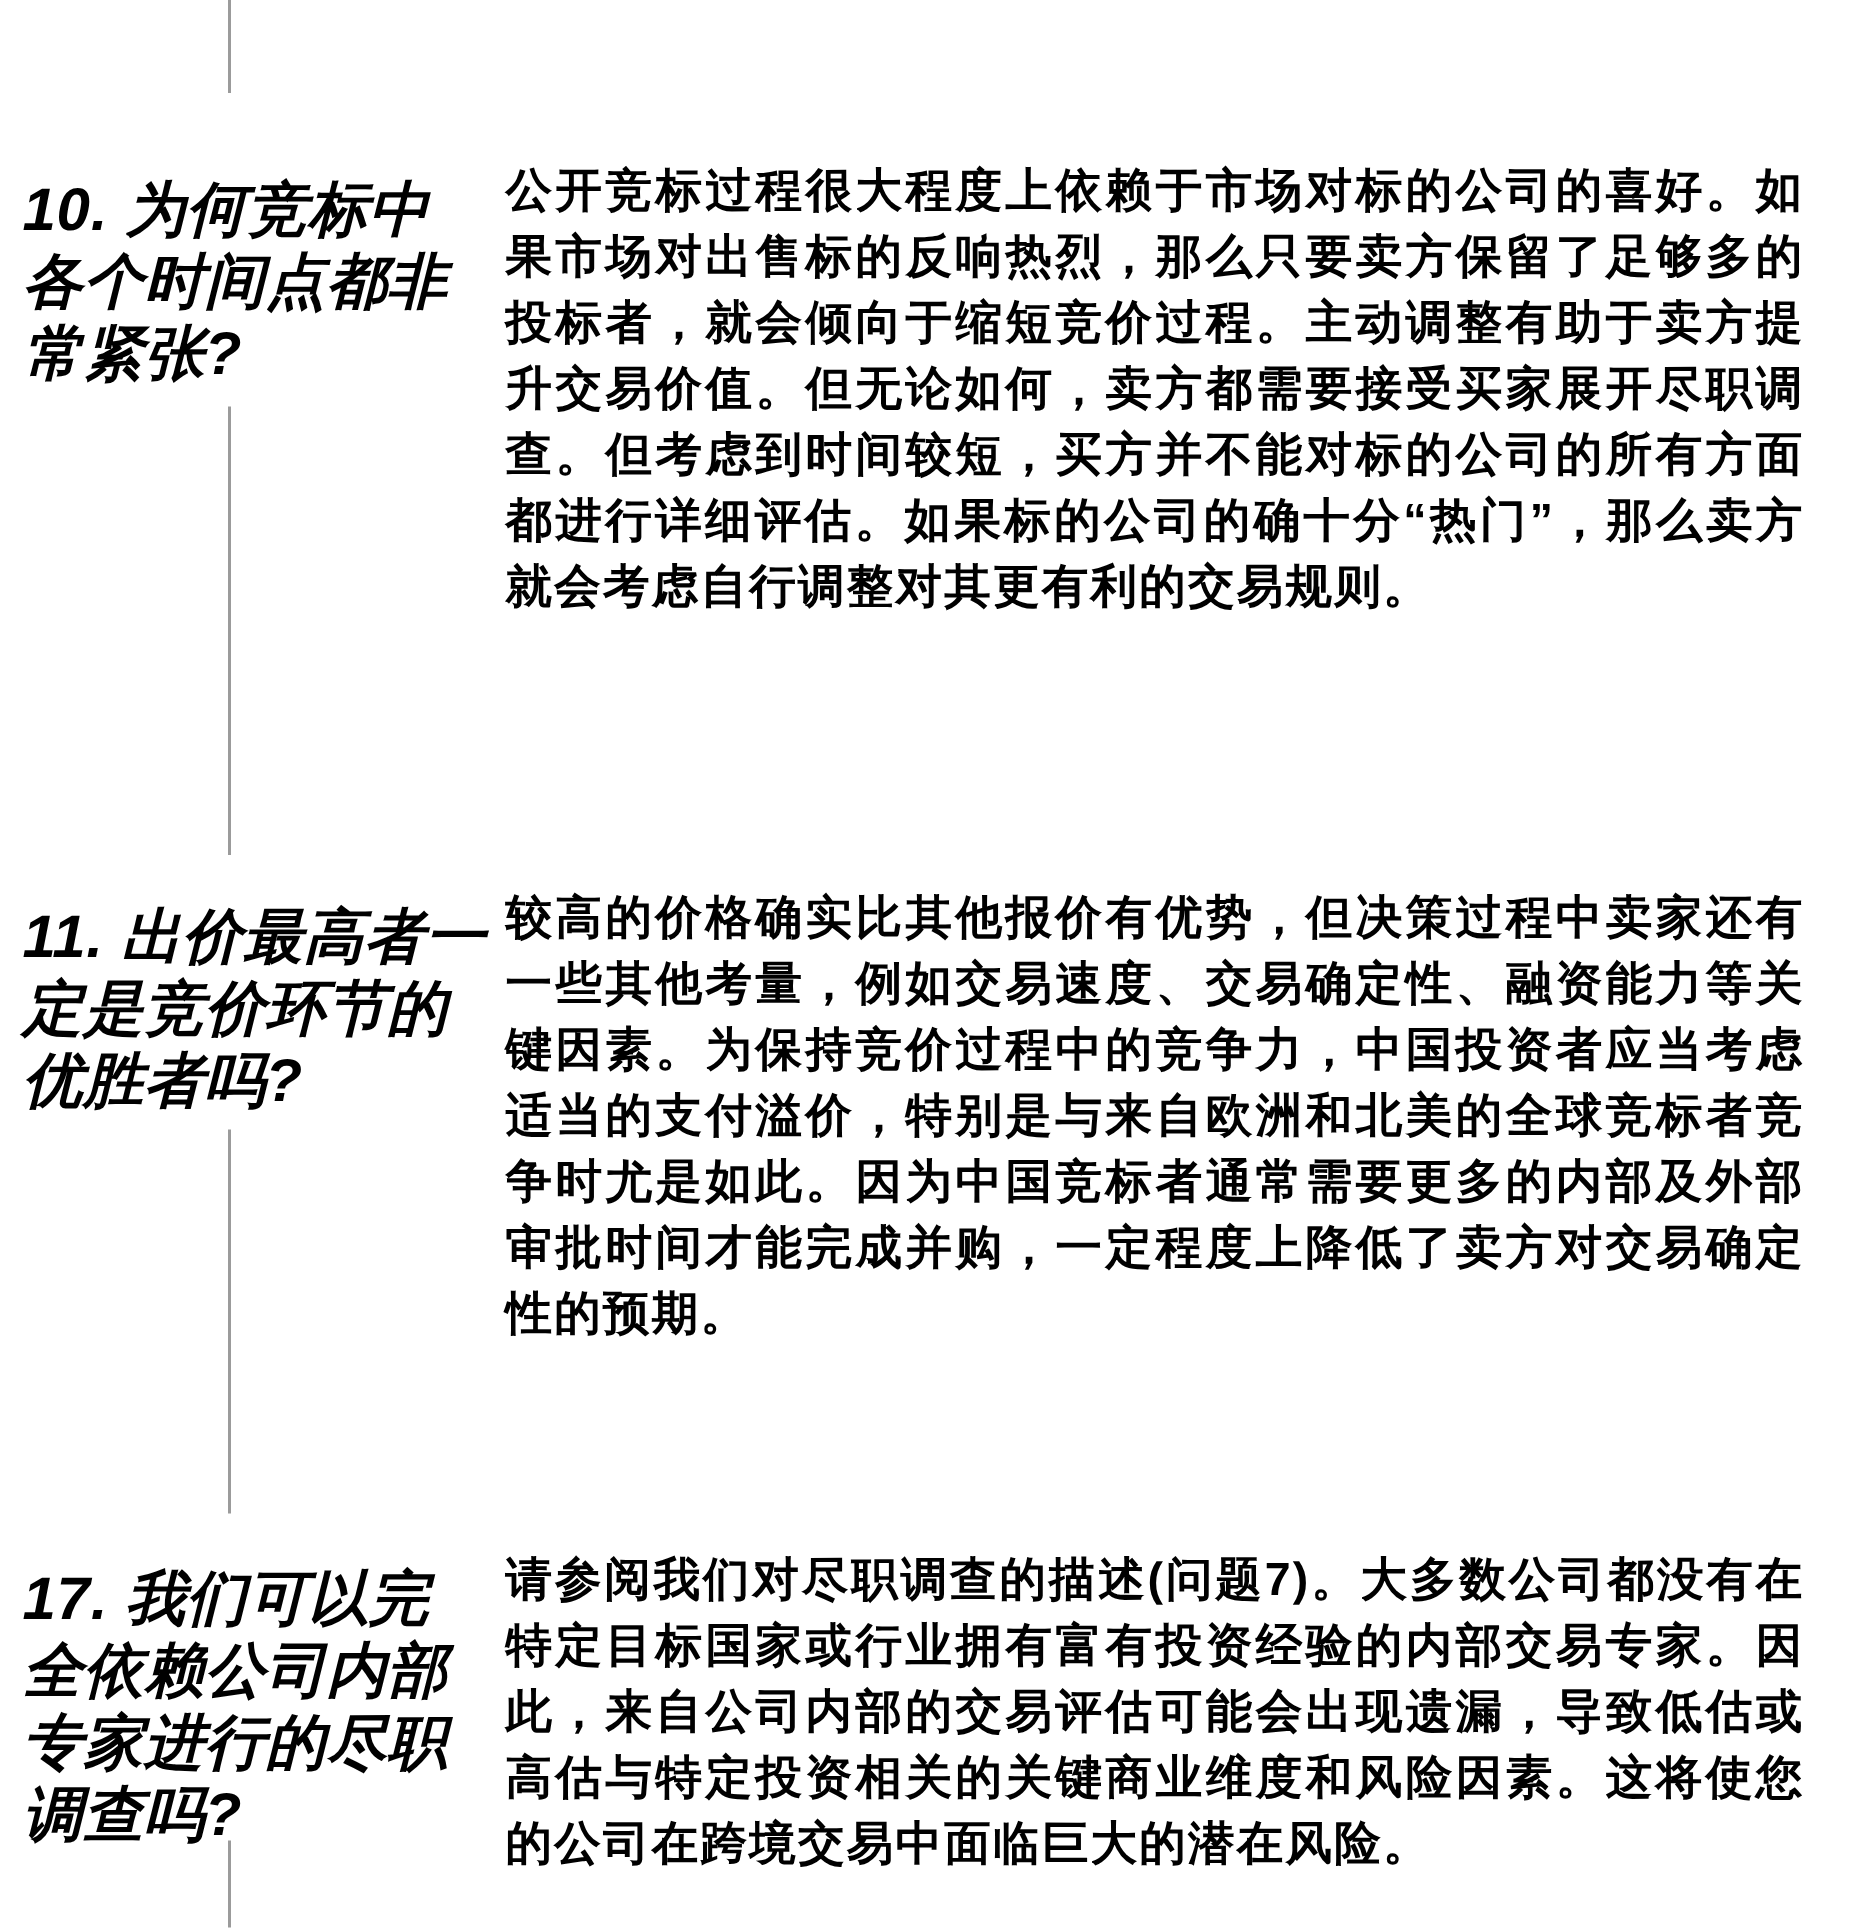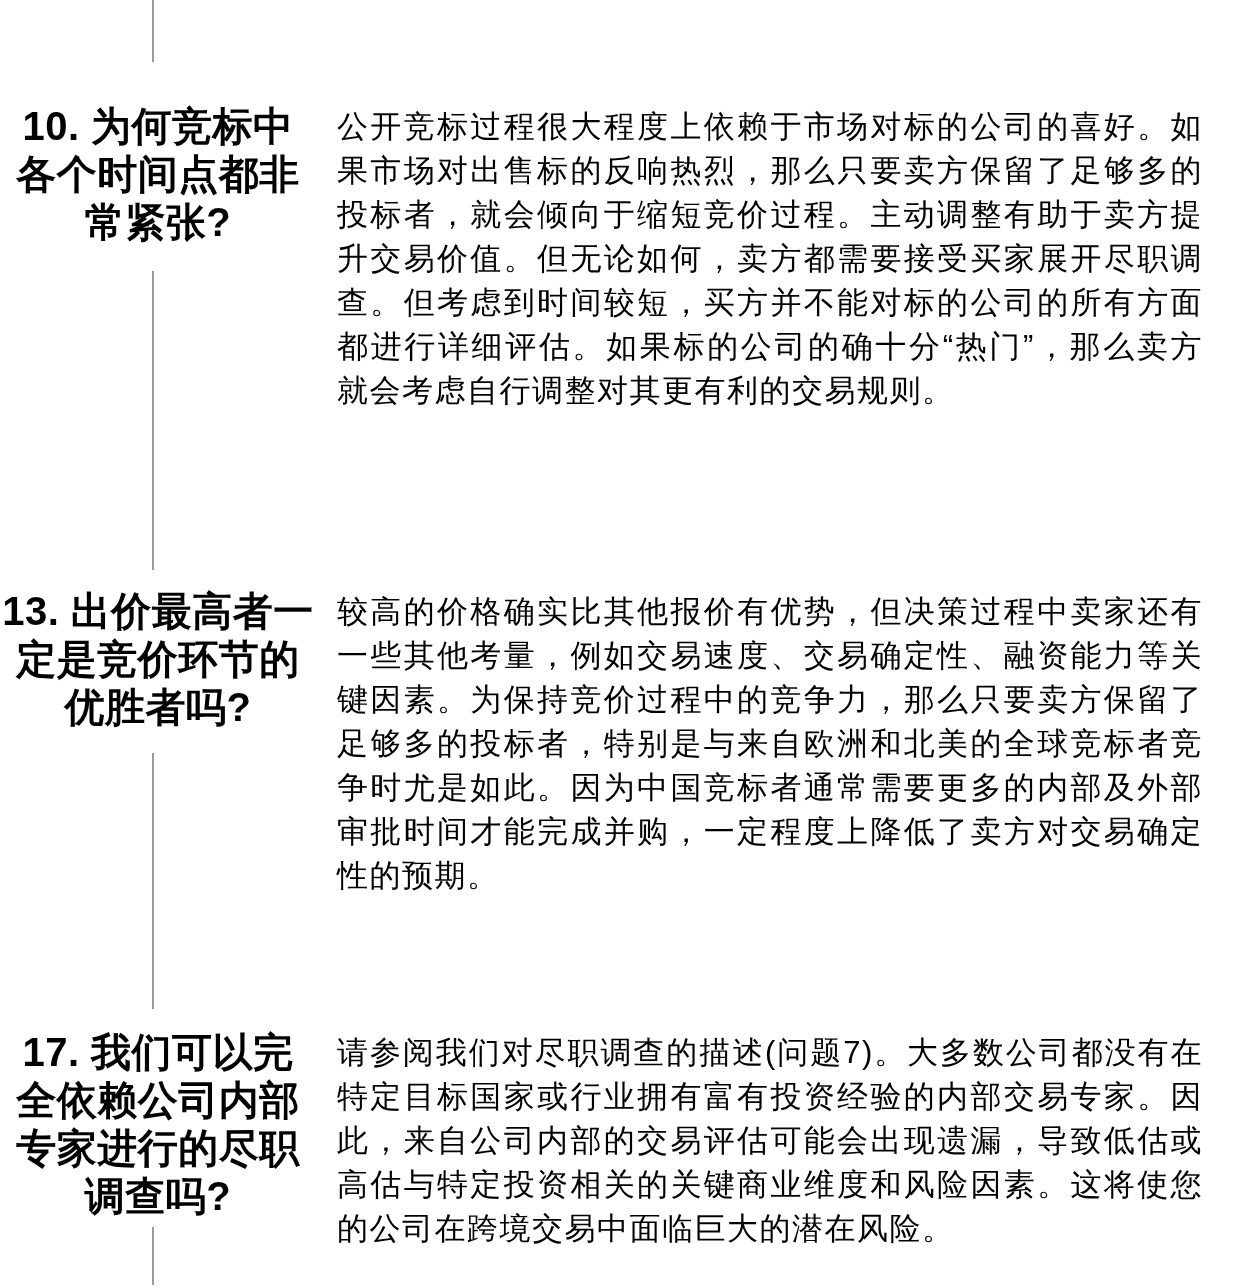--- a/index.html
+++ b/index.html
@@ -34,38 +34,39 @@
   }
   .row1 { top: 101px;  }
   .row2 { top: 586px;  }
   .row3 { top: 1027px; }
 
   .question {
     position: absolute;
     left: 0;
     top: 0;
     width: 314px;
-    margin: 1px;
-    text-align: center;
+    margin: 15px;
+    text-align: left;
     font-size: 40px;
     line-height: 48px;
     font-weight: 800;
     letter-spacing: 0.5px;
     white-space: pre-line;
     color: var(--text-color, #000000);
+    font-style: italic;
   }
   .answer {
     position: absolute;
     left: 337px;
     top: 4px;
     width: 866px;
     margin: 0;
     font-size: 31px;
     line-height: 44px;
-    font-weight: 400;
+    font-weight: 700;
     letter-spacing: 1.5px;
     text-align: justify;
     color: var(--text-color, #000000);
   }
 </style>
 </head>
 <body>
 
 <div class="page">
 
@@ -75,24 +76,24 @@
   <div class="divider seg4"></div>
 
   <section class="faq-row row1">
     <h2 class="question">10. 为何竞标中
 各个时间点都非
 常紧张?</h2>
     <p class="answer">公开竞标过程很大程度上依赖于市场对标的公司的喜好。如果市场对出售标的反响热烈，那么只要卖方保留了足够多的投标者，就会倾向于缩短竞价过程。主动调整有助于卖方提升交易价值。但无论如何，卖方都需要接受买家展开尽职调查。但考虑到时间较短，买方并不能对标的公司的所有方面都进行详细评估。如果标的公司的确十分“热门”，那么卖方就会考虑自行调整对其更有利的交易规则。</p>
   </section>
 
   <section class="faq-row row2">
-    <h2 class="question">13. 出价最高者一
+    <h2 class="question">11. 出价最高者一
 定是竞价环节的
 优胜者吗?</h2>
-    <p class="answer">较高的价格确实比其他报价有优势，但决策过程中卖家还有一些其他考量，例如交易速度、交易确定性、融资能力等关键因素。为保持竞价过程中的竞争力，那么只要卖方保留了足够多的投标者，特别是与来自欧洲和北美的全球竞标者竞争时尤是如此。因为中国竞标者通常需要更多的内部及外部审批时间才能完成并购，一定程度上降低了卖方对交易确定性的预期。</p>
+    <p class="answer">较高的价格确实比其他报价有优势，但决策过程中卖家还有一些其他考量，例如交易速度、交易确定性、融资能力等关键因素。为保持竞价过程中的竞争力，中国投资者应当考虑适当的支付溢价，特别是与来自欧洲和北美的全球竞标者竞争时尤是如此。因为中国竞标者通常需要更多的内部及外部审批时间才能完成并购，一定程度上降低了卖方对交易确定性的预期。</p>
   </section>
 
   <section class="faq-row row3">
     <h2 class="question">17. 我们可以完
 全依赖公司内部
 专家进行的尽职
 调查吗?</h2>
     <p class="answer">请参阅我们对尽职调查的描述(问题7)。大多数公司都没有在特定目标国家或行业拥有富有投资经验的内部交易专家。因此，来自公司内部的交易评估可能会出现遗漏，导致低估或高估与特定投资相关的关键商业维度和风险因素。这将使您的公司在跨境交易中面临巨大的潜在风险。</p>
   </section>
 

